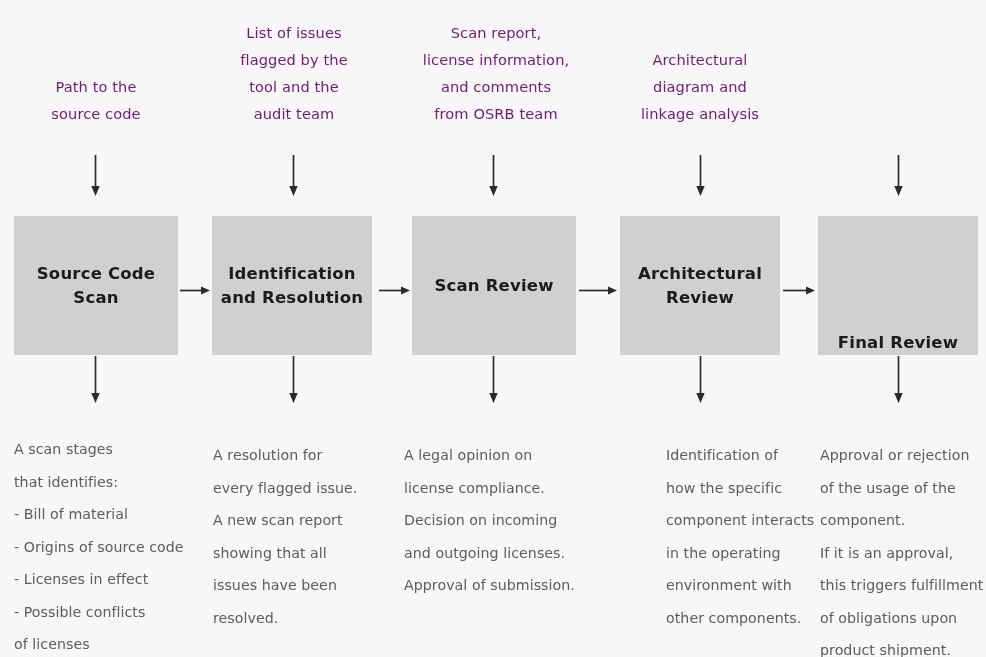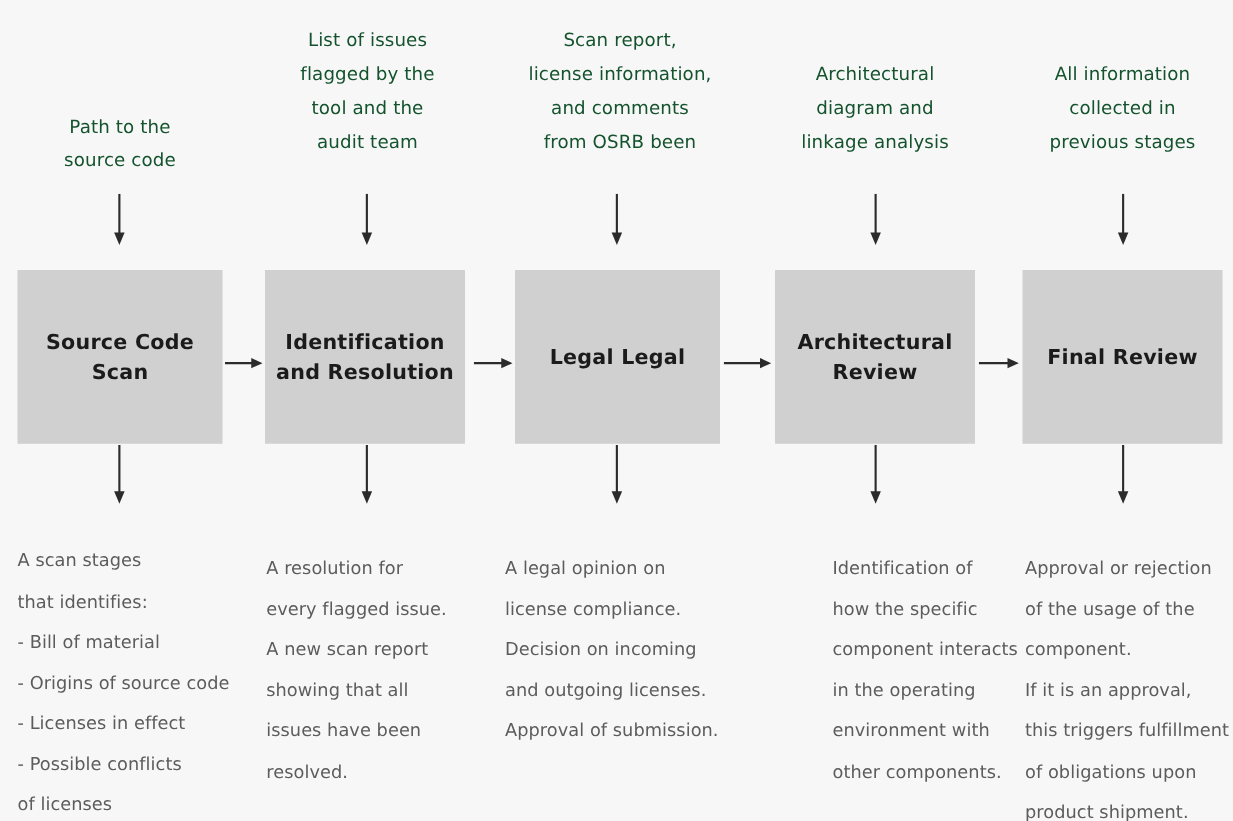--- a/index.html
+++ b/index.html
@@ -23,21 +23,21 @@
     height: 657px;
     background: #f7f7f7;
   }
 
   
   .input-caption {
     position: absolute;
     text-align: center;
     font-size: 14.6px;
     line-height: 27px;
-    color: #14532d;
+    color: #701a75;
     letter-spacing: 0.1px;
     white-space: pre-line;
   }
 
   
   .stage-box {
     position: absolute;
     background: #d0d0d0;
     display: flex;
     align-items: center;
@@ -75,40 +75,37 @@
   }
   .output-caption .para { margin: 0; white-space: pre-line; }
   .output-caption .para + .para { margin-top: 0px; }
   .output-caption .bullets { margin: 0; white-space: pre-line; }
 </style>
 </head>
 <body>
 
 <div id="canvas">
 
-  <div class="input-caption" style="left:8px; top:88px; width:176px;text-align:center;">Path to the
+  <div class="input-caption" style="left:8px; top:73px; width:176px;text-align:center;">Path to the
 source code</div>
 
   <div class="input-caption" style="left:204px; top:19px; width:180px;">List of issues
 flagged by the
 tool and the
 audit team</div>
 
   <div class="input-caption" style="left:398px; top:19px; width:196px;">Scan report,
 license information,
 and comments
-from OSRB been</div>
+from OSRB team</div>
 
   <div class="input-caption" style="left:612px; top:46px; width:176px;">Architectural
 diagram and
 linkage analysis</div>
 
-  <div class="input-caption" style="left:810px; top:46px; width:176px;">All information
-collected in
-previous stages</div>
 
   <div class="arrow-down" style="left:89px; top:155px; height:42px;">
     <svg width="13" height="42" viewBox="0 0 13 42">
       <line x1="6.5" y1="0" x2="6.5" y2="33" stroke="#2b2b2b" stroke-width="1.7"></line>
       <polygon points="6.5,41 2.3,31 10.7,31" fill="#2b2b2b"></polygon>
     </svg>
   </div>
 
   <div class="arrow-down" style="left:287px; top:155px; height:42px;">
     <svg width="13" height="42" viewBox="0 0 13 42">
@@ -142,29 +139,29 @@
     <div class="stage-label">Source Code
 Scan</div>
   </div>
 
   <div class="stage-box" style="left:212px; top:216px; width:160px; height:139px;">
     <div class="stage-label">Identification
 and Resolution</div>
   </div>
 
   <div class="stage-box" style="left:412px; top:216px; width:164px; height:139px;">
-    <div class="stage-label">Legal Legal</div>
+    <div class="stage-label">Scan Review</div>
   </div>
 
   <div class="stage-box" style="left:620px; top:216px; width:160px; height:139px;">
     <div class="stage-label">Architectural
 Review</div>
   </div>
 
-  <div class="stage-box" style="left:818px; top:216px; width:160px; height:139px;">
+  <div class="stage-box" style="left:818px; top:216px; width:160px; height:139px;align-items:flex-end;">
     <div class="stage-label">Final Review</div>
   </div>
 
   <div class="arrow-right" style="left:180px; top:284px; width:31px;">
     <svg width="31" height="13" viewBox="0 0 31 13">
       <line x1="0" y1="6.5" x2="23" y2="6.5" stroke="#2b2b2b" stroke-width="1.7"></line>
       <polygon points="30,6.5 21,2.4 21,10.6" fill="#2b2b2b"></polygon>
     </svg>
   </div>
 

